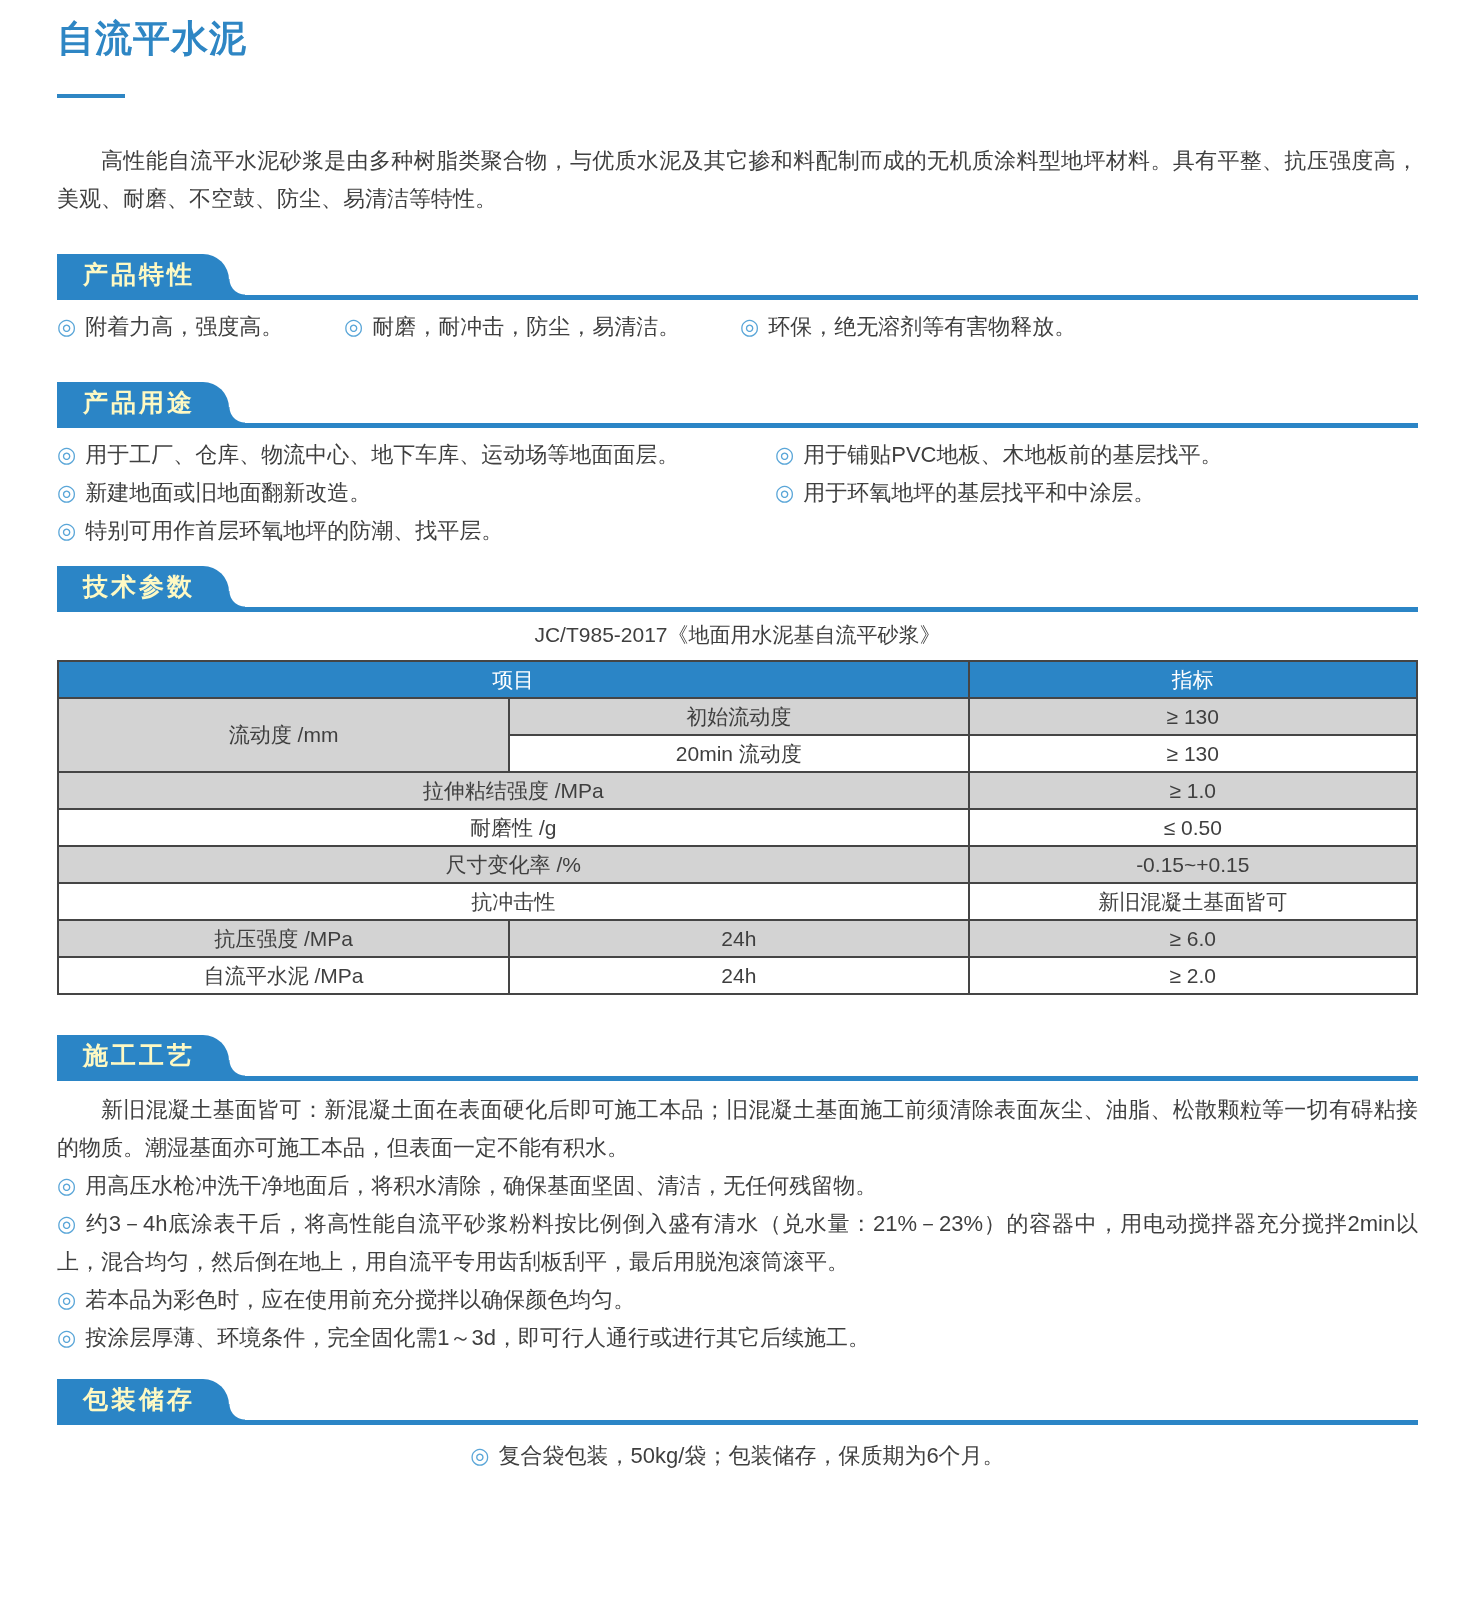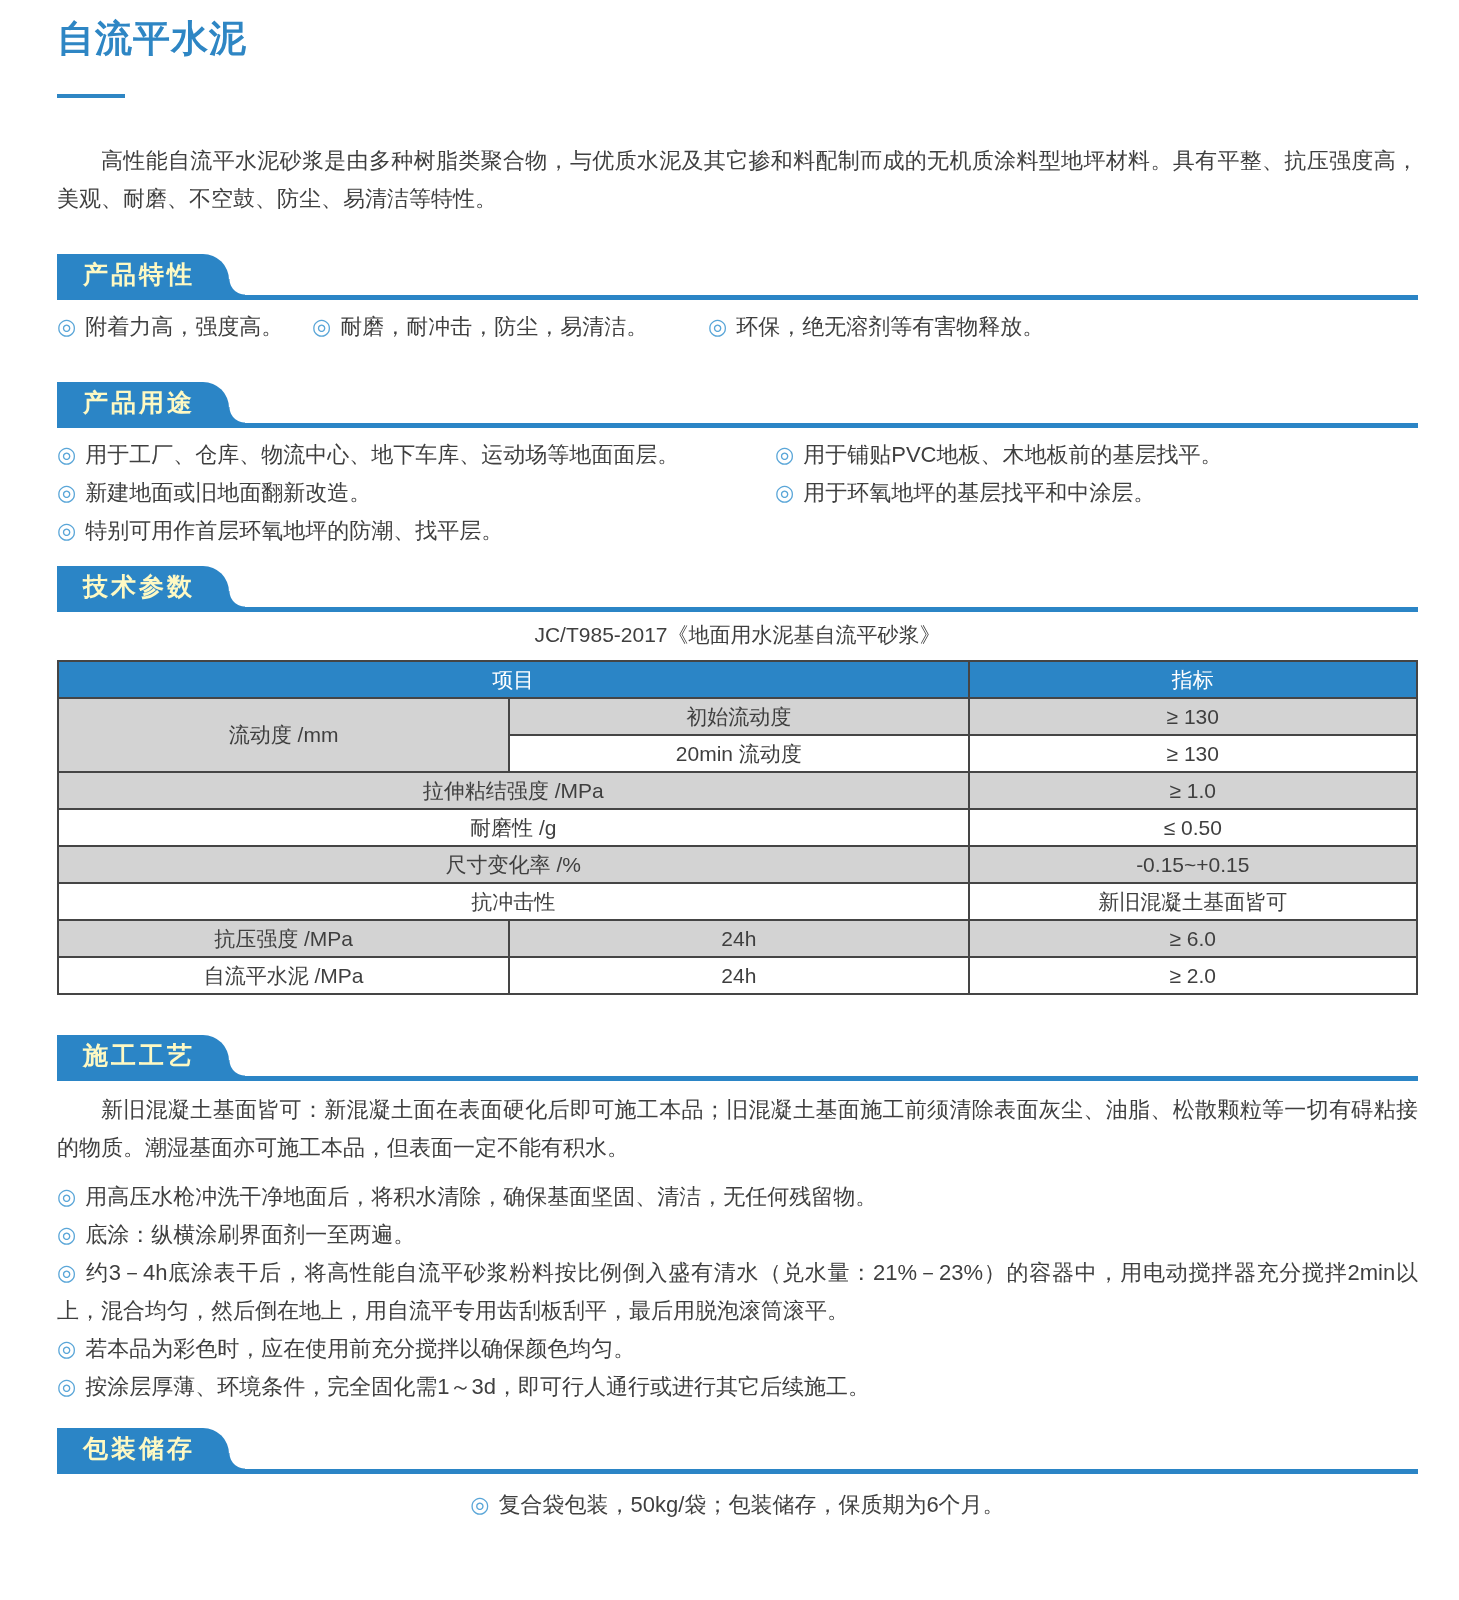--- a/index.html
+++ b/index.html
@@ -40,21 +40,21 @@
     background:radial-gradient(circle 16px at 100% 0,transparent 15px,var(--accent) 16px);
   }
 
   
   .b{display:block;font-size:22px;line-height:38px;text-align:justify;}
   .ring{color:var(--bullet);margin-right:9px;font-size:22px;}
 
   
   .features-row{margin-top:12px;display:flex;line-height:30px;}
   .features-row .f1{width:255px;}
-  .features-row .f2{width:396px;}
+  .features-row .f2{width:396px;margin-left:32px;}
   .features-row .b{line-height:30px;text-align:left;}
 
   
   .uses-wrap{margin-top:8px;display:flex;}
   .uses-col-left{width:718px;}
   .uses-col-right{flex:1;}
   .uses-wrap .b{text-align:left;}
 
   
   .spec-caption{margin-top:9px;font-size:21px;line-height:28px;text-align:center;}
@@ -65,21 +65,21 @@
   table.spec th,table.spec td{
     border:2px solid var(--tbl-border);
     height:37px;padding:0 6px;text-align:center;vertical-align:middle;
     font-weight:normal;
   }
   table.spec thead th{background:var(--accent);color:#ffffff;}
   td.shade{background:var(--shade);}
 
   
   .proc-intro{margin-top:10px;font-size:22px;line-height:38px;text-indent:2em;text-align:justify;}
-  .proc-list{margin-top:11px;}
+  .proc-list{margin-top:0;}
   .pack-list{margin-top:12px;}
   .pack-list .b{text-align:center;}
 
   .mt-features{margin-top:36px;}
   .mt-uses{margin-top:40px;}
   .mt-specs{margin-top:16px;}
   .mt-process{margin-top:40px;}
   .mt-pack{margin-top:22px;}
 </style>
 </head>
@@ -177,21 +177,20 @@
     </table>
   </section>
 
   <section class="mt-process">
     <div class="sec-head">
       <span class="sec-tab">施工工艺</span>
     </div>
     <p class="proc-intro">新旧混凝土基面皆可：新混凝土面在表面硬化后即可施工本品；旧混凝土基面施工前须清除表面灰尘、油脂、松散颗粒等一切有碍粘接的物质。潮湿基面亦可施工本品，但表面一定不能有积水。</p>
     <div class="proc-list">
       <span class="b"><span class="ring">◎</span><span>用高压水枪冲洗干净地面后，将积水清除，确保基面坚固、清洁，无任何残留物。</span></span>
-      <span class="b"><span class="ring">◎</span><span>底涂：纵横涂刷界面剂一至两遍。</span></span>
       <span class="b"><span class="ring">◎</span><span>约3－4h底涂表干后，将高性能自流平砂浆粉料按比例倒入盛有清水（兑水量：21%－23%）的容器中，用电动搅拌器充分搅拌2min以上，混合均匀，然后倒在地上，用自流平专用齿刮板刮平，最后用脱泡滚筒滚平。</span></span>
       <span class="b"><span class="ring">◎</span><span>若本品为彩色时，应在使用前充分搅拌以确保颜色均匀。</span></span>
       <span class="b"><span class="ring">◎</span><span>按涂层厚薄、环境条件，完全固化需1～3d，即可行人通行或进行其它后续施工。</span></span>
     </div>
   </section>
 
   <section class="mt-pack">
     <div class="sec-head">
       <span class="sec-tab">包装储存</span>
     </div>

